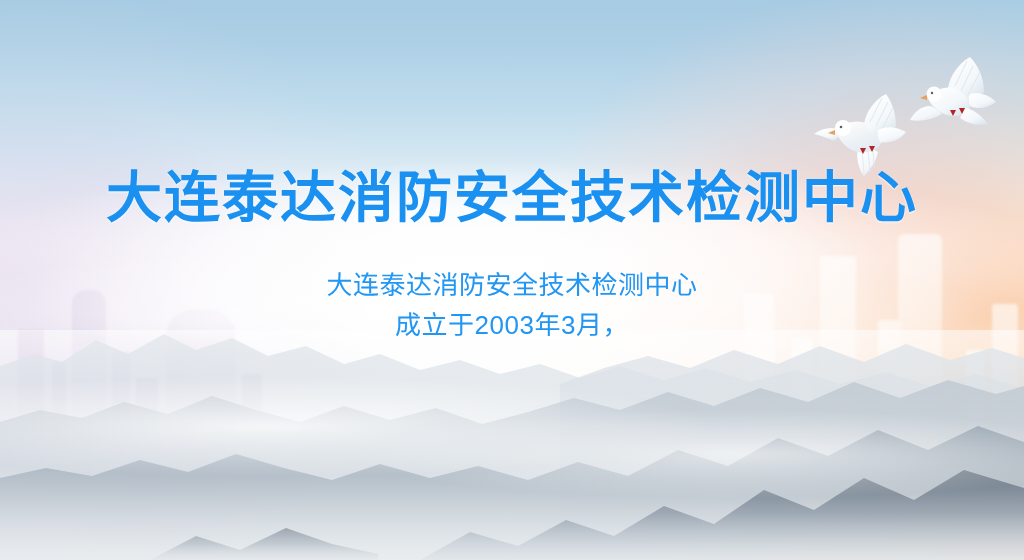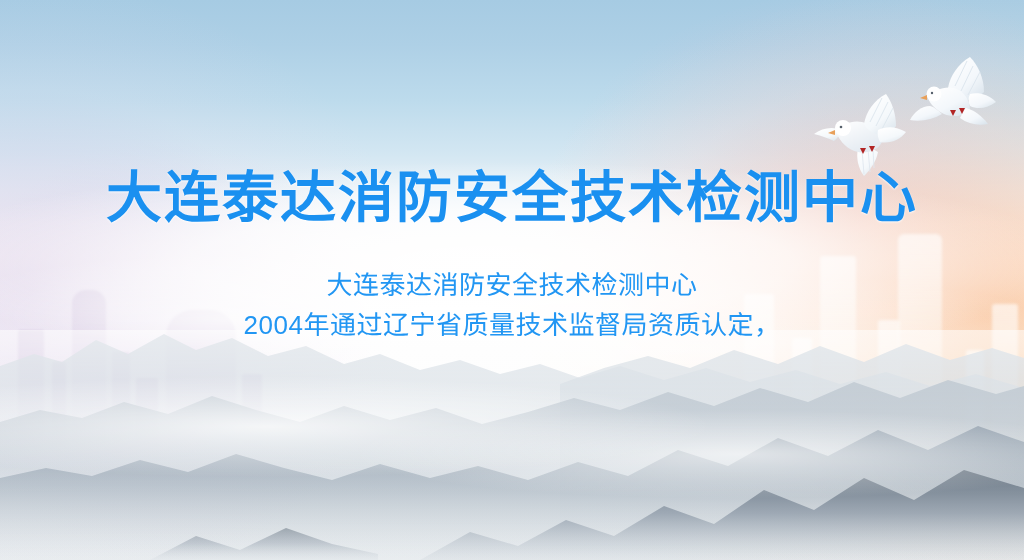--- a/index.html
+++ b/index.html
@@ -307,18 +307,18 @@
       </svg>
     </div>
   </div>
 
   <div class="content">
 
     <h1 class="title">大连泰达消防安全技术检测中心</h1>
 
     <div class="body-block">
       <p>大连泰达消防安全技术检测中心</p>
-      <p>2004年通过辽宁省质量技术监督局资质认定，</p>
+      <p>成立于2003年3月，</p>
     </div>
 
   </div>
 
 </div>
 
 </body></html>

